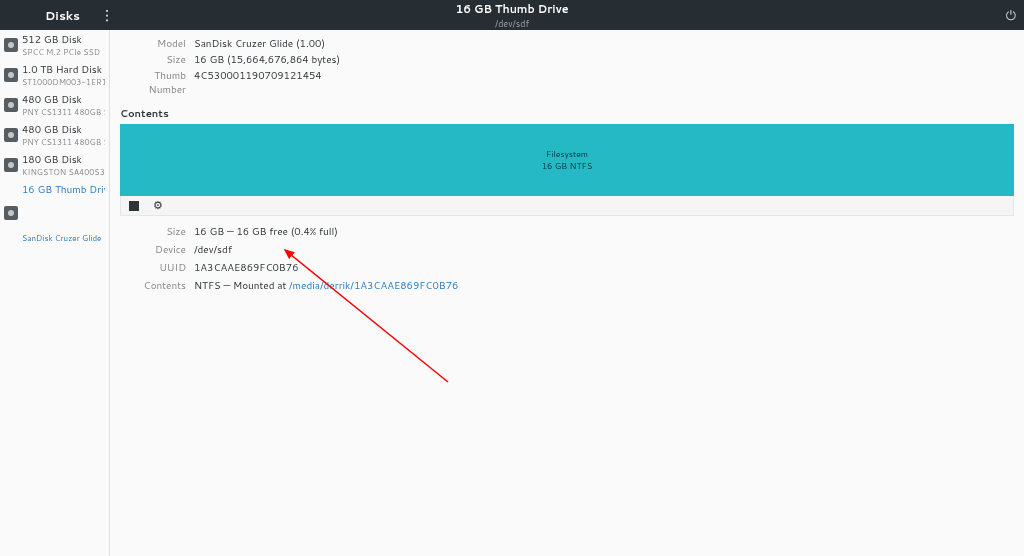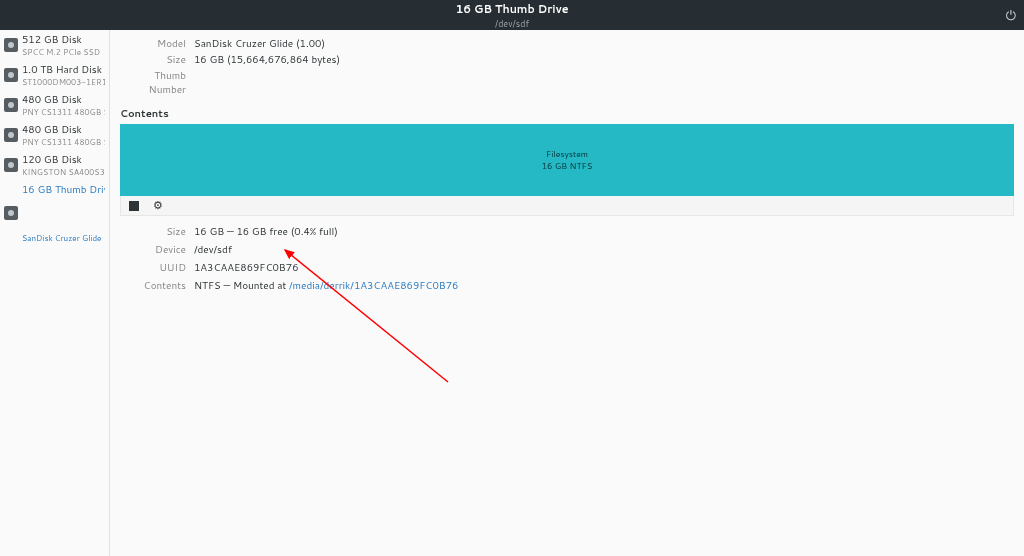--- a/index.html
+++ b/index.html
@@ -44,20 +44,24 @@
 .vol-info { margin-top: 8px; }
 .vol-info .info-row { margin-bottom: 4px; }
 .link { color: #2a7bbf; cursor: pointer; }
 
 .arrow-svg { position: absolute; left: 273px; top: 242px; pointer-events: none; }
 </style>
 </head>
 <body>
 
 <div class="header">
+  <div class="header-left">
+    <span class="header-title-main">Disks</span>
+    <span class="vdots">⋮</span>
+  </div>
   <div class="header-center">
     <div class="header-drive-title">16 GB Thumb Drive</div>
     <div class="header-drive-sub">/dev/sdf</div>
   </div>
   <div class="header-right">
     <span style="font-size:13px;">⏻</span>
   </div>
 </div>
 
 <div class="body">
@@ -86,21 +90,21 @@
       <div class="sb-item">
         <div class="sb-icon"></div>
         <div class="sb-text">
           <div class="sb-title">480 GB Disk</div>
           <div class="sb-sub">PNY CS1311 480GB SSD</div>
         </div>
       </div>
       <div class="sb-item">
         <div class="sb-icon"></div>
         <div class="sb-text">
-          <div class="sb-title">120 GB Disk</div>
+          <div class="sb-title">180 GB Disk</div>
           <div class="sb-sub">KINGSTON SA400S37120G</div>
         </div>
       </div>
       <div class="sb-item selected">
         <div class="sb-icon"></div>
         <div class="sb-text">
           <div class="sb-title">16 GB Thumb Drive</div>
           <div class="sb-sub">SanDisk Cruzer Glide</div>
         </div>
       </div>
@@ -110,20 +114,21 @@
     <div class="info-row">
       <div class="info-label">Model</div>
       <div class="info-value">SanDisk Cruzer Glide (1.00)</div>
     </div>
     <div class="info-row">
       <div class="info-label">Size</div>
       <div class="info-value">16 GB (15,664,676,864 bytes)</div>
     </div>
     <div class="info-row">
       <div class="info-label">Thumb Number</div>
+      <div class="info-value">4C530001190709121454</div>
     </div>
 
     <div class="volumes-title">Contents</div>
     <div class="volume-block">
       <div class="volume-fs">Filesystem</div>
       <div class="volume-sz">16 GB NTFS</div>
     </div>
     <div class="vol-toolbar">
       <span class="tb-icon tb-stop"></span>
       <span class="tb-gear">⚙</span>

